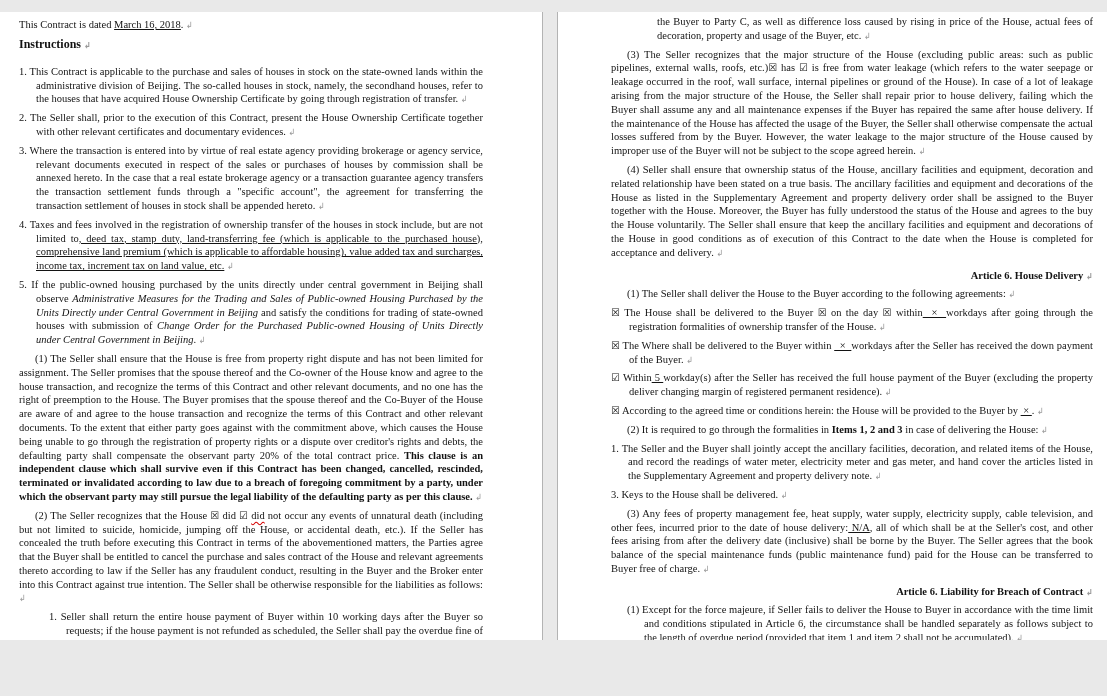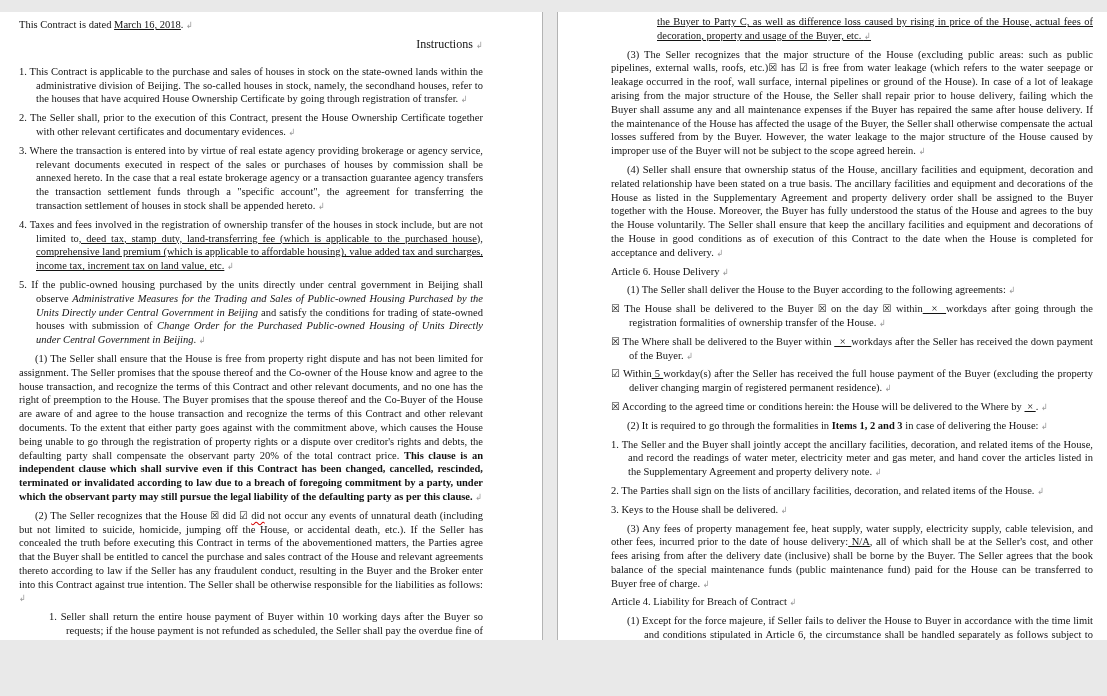--- a/index.html
+++ b/index.html
@@ -11,29 +11,29 @@
   }
   .page{position:absolute;top:12px;height:628px;background:#ffffff;overflow:hidden;}
   #page1{left:0;width:542px;border-right:1px solid #b3b3b3;}
   #page2{left:557px;width:550px;border-left:1px solid #b3b3b3;}
   .content{position:absolute;font-size:10.5px;line-height:13.8px;}
   #content1{left:19px;top:6px;width:464px;}
   #content2{left:53px;top:3px;width:482px;}
   .block{text-align:justify;margin:0 0 4px 0;}
   .line{text-align:left;}
   .title{text-align:center;font-weight:bold;font-size:12.5px;line-height:16px;white-space:nowrap;margin:5px 0 10px 0;}
-  .subtitle{text-align:right;font-weight:normal;font-size:12px;line-height:15px;margin:0 0 12px 0;}
-  .heading{font-weight:normal;text-align:left;margin-top:0;}
+  .subtitle{text-align:left;font-weight:bold;font-size:12px;line-height:15px;margin:0 0 12px 0;}
+  .heading{font-weight:bold;text-align:right;margin-top:8px;}
   .heading-gap{font-weight:bold;text-align:left;margin-top:14px;}
   .num{padding-left:17px;text-indent:-17px;}
   .subnum{margin-left:30px;padding-left:17px;text-indent:-17px;}
   .para{text-indent:16px;}
   .para-hang{padding-left:33px;text-indent:-17px;}
   .check{padding-left:18px;text-indent:-18px;}
-  .cont{padding-left:46px;text-decoration:underline;}
+  .cont{padding-left:46px;}
   .u{text-decoration:underline;}
   .i{font-style:italic;}
   .bu{font-weight:bold;}
   .sq{text-decoration:underline;text-decoration-style:wavy;text-decoration-color:#d40000;text-underline-offset:2px;}
   .cb{font-family:"DejaVu Sans",sans-serif;font-size:10px;}
   .mark{color:#999999;font-size:8.5px;font-family:"DejaVu Sans",sans-serif;}
   .corner-mark{position:absolute;width:22px;height:14px;border:1px solid #aaaaaa;background:#ffffff;top:686px;}
   #corner1{left:489px;}
   #corner2{left:53px;}
 </style>
@@ -59,24 +59,23 @@
 <div class="page" id="page2">
   <div class="content" id="content2">
       <div class="block cont"><span>the Buyer to Party C, as well as difference loss caused by rising in price of the House, actual fees of decoration, property and usage of the Buyer, etc. </span><span class="mark">↲</span></div>
       <div class="block para"><span>(3) The Seller recognizes that the major structure of the House (excluding public areas: such as public pipelines, external walls, roofs, etc.)</span><span class="cb">☒</span><span> has </span><span class="cb">☑</span><span> is free from water leakage (which refers to the water seepage or leakage occurred in the roof, wall surface, internal pipelines or ground of the House). In case of a lot of leakage arising from the major structure of the House, the Seller shall repair prior to house delivery, failing which the Buyer shall assume any and all maintenance expenses if the Buyer has repaired the same after house delivery. If the maintenance of the House has affected the usage of the Buyer, the Seller shall otherwise compensate the actual losses suffered from by the Buyer. However, the water leakage to the major structure of the House caused by improper use of the Buyer will not be subject to the scope agreed herein. </span><span class="mark">↲</span></div>
       <div class="block para"><span>(4) Seller shall ensure that ownership status of the House, ancillary facilities and equipment, decoration and related relationship have been stated on a true basis. The ancillary facilities and equipment and decorations of the House as listed in the Supplementary Agreement and property delivery order shall be assigned to the Buyer together with the House. Moreover, the Buyer has fully understood the status of the House and agrees to the buy the House voluntarily. The Seller shall ensure that keep the ancillary facilities and equipment and decorations of the House in good conditions as of execution of this Contract to the date when the House is completed for acceptance and delivery. </span><span class="mark">↲</span></div>
       <div class="block heading"><span>Article 6. House Delivery </span><span class="mark">↲</span></div>
       <div class="block para"><span>(1) The Seller shall deliver the House to the Buyer according to the following agreements: </span><span class="mark">↲</span></div>
       <div class="block check"><span class="cb">☒</span><span> The House shall be delivered to the Buyer </span><span class="cb">☒</span><span> on the day </span><span class="cb">☒</span><span> within</span><span class="u">&nbsp;&nbsp;×&nbsp;&nbsp;</span><span>workdays after going through the registration formalities of ownership transfer of the House. </span><span class="mark">↲</span></div>
       <div class="block check"><span class="cb">☒</span><span> The Where shall be delivered to the Buyer within </span><span class="u">&nbsp;&nbsp;×&nbsp;&nbsp;</span><span>workdays after the Seller has received the down payment of the Buyer. </span><span class="mark">↲</span></div>
       <div class="block check"><span class="cb">☑</span><span> Within</span><span class="u">&nbsp;5&nbsp;</span><span>workday(s) after the Seller has received the full house payment of the Buyer (excluding the property deliver changing margin of registered permanent residence). </span><span class="mark">↲</span></div>
-      <div class="block check"><span class="cb">☒</span><span> According to the agreed time or conditions herein: the House will be delivered to the Where by </span><span class="u">&nbsp;×&nbsp;</span><span>. </span><span class="mark">↲</span></div>
+      <div class="block check"><span class="cb">☒</span><span> According to the agreed time or conditions herein: the House will be provided to the Buyer by </span><span class="u">&nbsp;×&nbsp;</span><span>. </span><span class="mark">↲</span></div>
       <div class="block para"><span>(2) It is required to go through the formalities in</span><span class="bu"> Items 1, 2 and 3 </span><span>in case of delivering the House: </span><span class="mark">↲</span></div>
       <div class="block num"><span>1. The Seller and the Buyer shall jointly accept the ancillary facilities, decoration, and related items of the House, and record the readings of water meter, electricity meter and gas meter, and hand cover the articles listed in the Supplementary Agreement and property delivery note. </span><span class="mark">↲</span></div>
-      <div class="block num"><span>2. The Parties shall sign on the lists of ancillary facilities, decoration, and related items of the House. </span><span class="mark">↲</span></div>
       <div class="block num"><span>3. Keys to the House shall be delivered. </span><span class="mark">↲</span></div>
       <div class="block para"><span>(3) Any fees of property management fee, heat supply, water supply, electricity supply, cable television, and other fees, incurred prior to the date of house delivery:</span><span class="u"> N/A</span><span>, all of which shall be at the Seller's cost, and other fees arising from after the delivery date (inclusive) shall be borne by the Buyer. The Seller agrees that the book balance of the special maintenance funds (public maintenance fund) paid for the House can be transferred to Buyer free of charge. </span><span class="mark">↲</span></div>
-      <div class="block heading"><span>Article 4. Liability for Breach of Contract </span><span class="mark">↲</span></div>
+      <div class="block heading"><span>Article 6. Liability for Breach of Contract </span><span class="mark">↲</span></div>
       <div class="block para-hang"><span>(1) Except for the force majeure, if Seller fails to deliver the House to Buyer in accordance with the time limit and conditions stipulated in Article 6, the circumstance shall be handled separately as follows subject to the length of overdue period (provided that item 1 and item 2 shall not be accumulated). </span><span class="mark">↲</span></div>
       <div class="block num"><span>1. In case of overdue for </span><span class="u">no more than 15 days</span><span>, the Seller shall, as of the morrow of expiration of payment date as agreed in Article 6 to the actual payment, pay </span><span class="u">0.5‰</span><span> penal sum of the paid house payment on a daily basis, together with penal sum to the Buyer within</span><span class="u">&nbsp;15&nbsp;</span><span>days upon actual payment of the House, under which this Contract will be continued to perform. </span></div>
     </div>
   <div class="corner-mark" id="corner2"></div>
 </div>
 
 </body></html>

